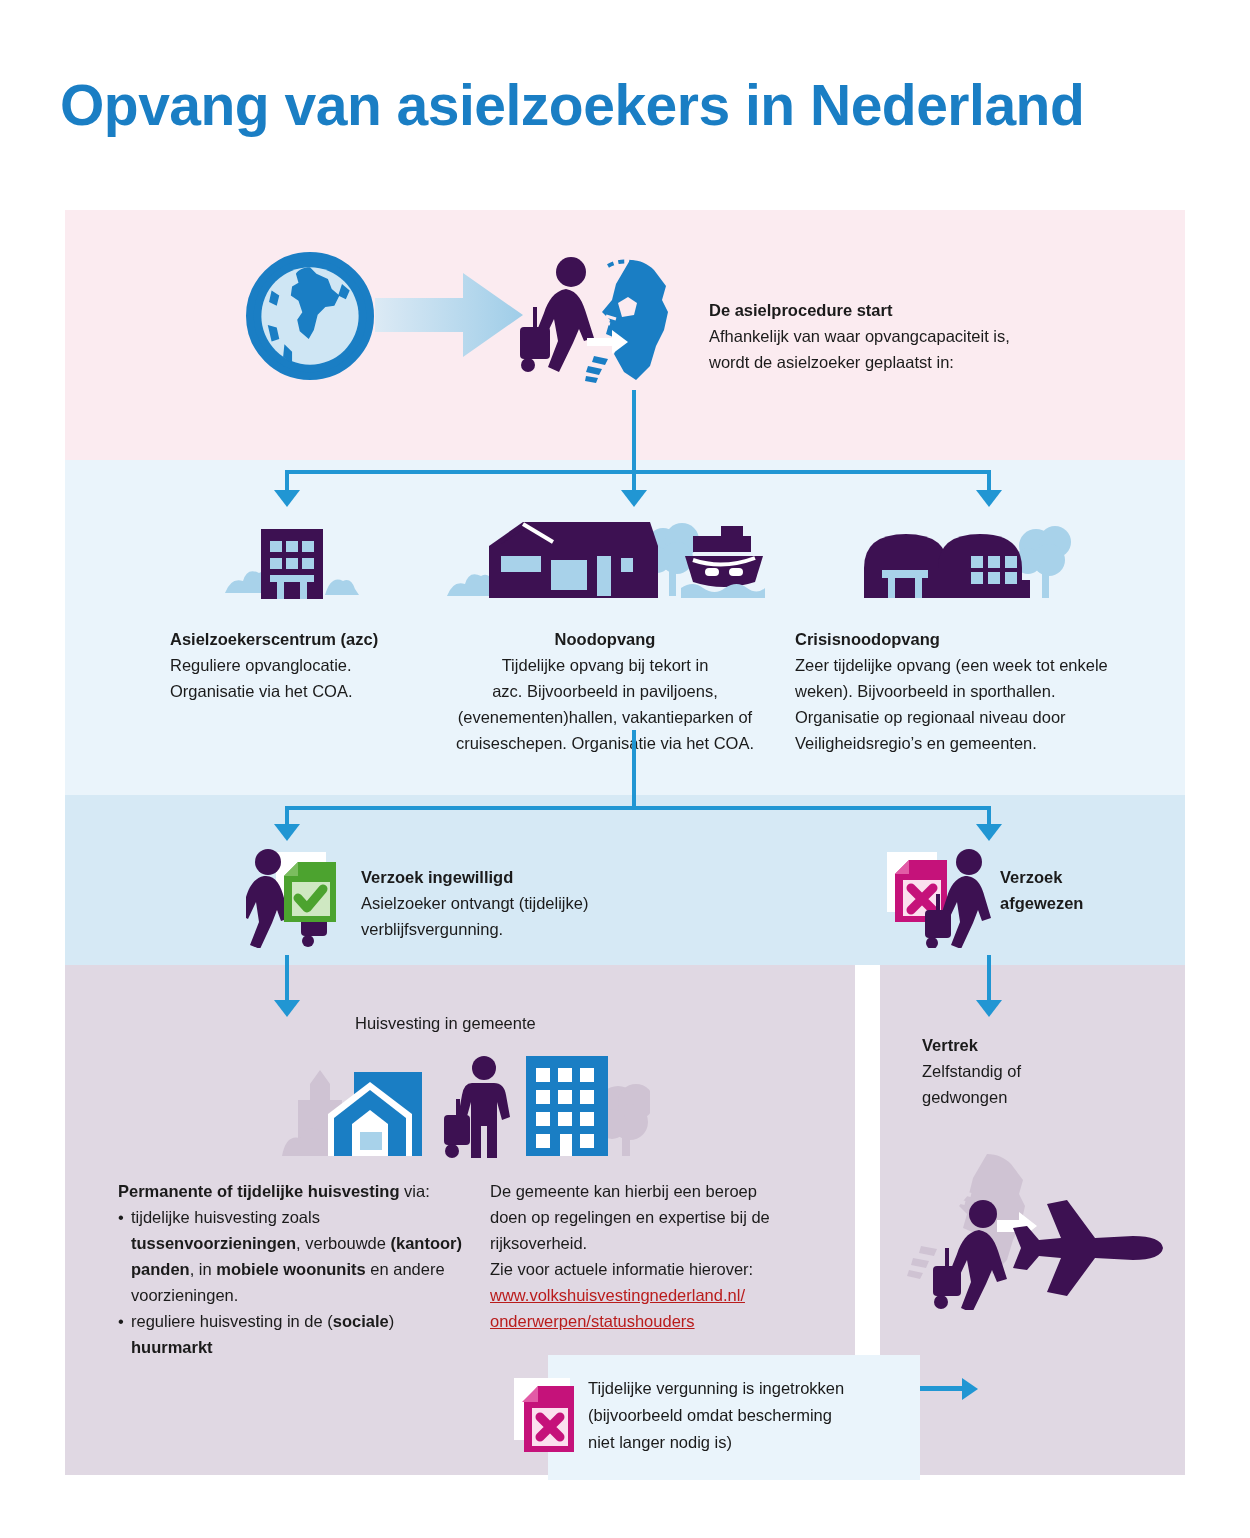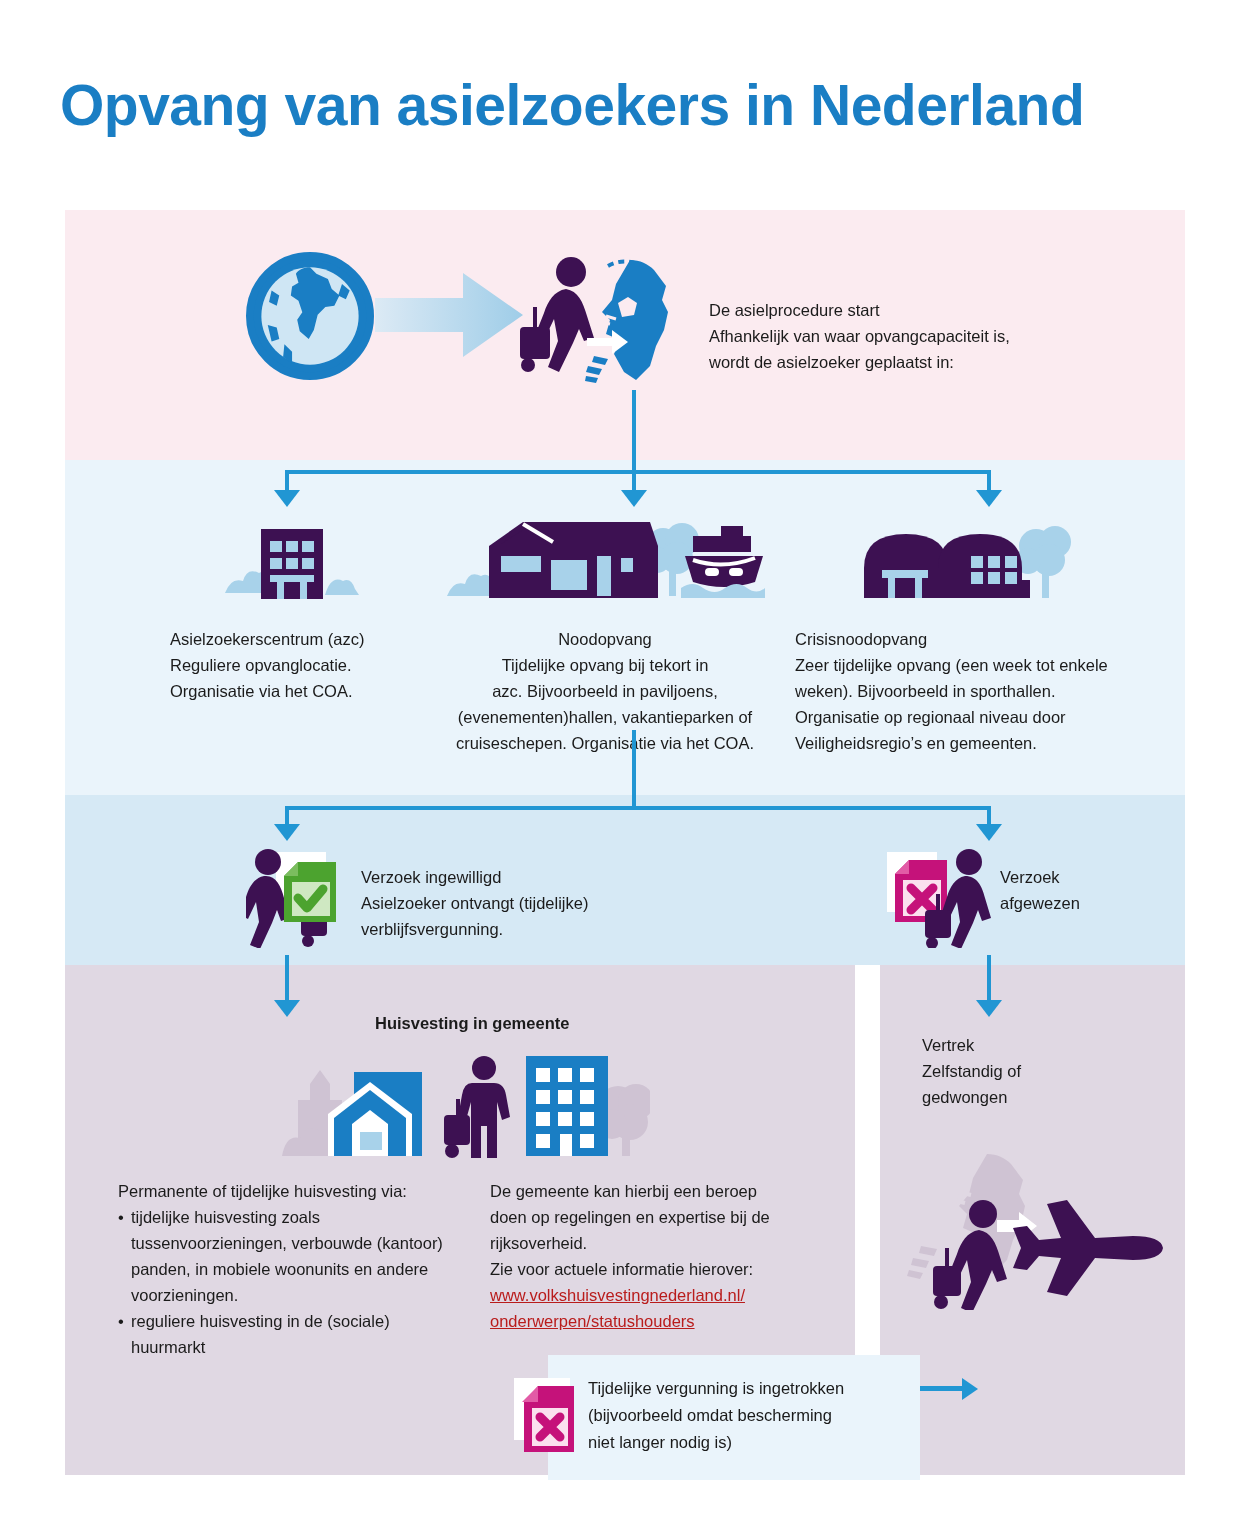--- a/index.html
+++ b/index.html
@@ -38,21 +38,21 @@
   }
   .arrowhead-right{
     position:absolute;width:0;height:0;
     border-top:11px solid transparent;
     border-bottom:11px solid transparent;
     border-left:16px solid #2196d3;
   }
 
   
   .tb{position:absolute;font-size:16.5px;line-height:26px;color:#1b1b1b;}
-  .tb b,.hd{font-weight:normal;}
+  .tb b,.hd{font-weight:bold;}
   .hd{display:block;}
   .tb .lnk{text-decoration:underline;color:#b91c1c;display:block;}
 
   .bullets{margin:0;padding:0;list-style:none;}
   .bullets li{position:relative;padding-left:13px;}
   .bullets li:before{content:"\2022";position:absolute;left:0;top:0;}
 
   
   .callout{
     position:absolute;left:548px;top:1355px;width:372px;height:125px;
@@ -258,21 +258,21 @@
   <div class="tb" style="left:1000px;top:864px;width:160px;">
     <span class="hd">Verzoek</span>
     <span class="hd">afgewezen</span>
   </div>
 
   <div class="ln" style="left:285px;top:955px;width:4px;height:48px;"></div>
   <div class="arrowhead" style="left:274px;top:1000px;"></div>
   <div class="ln" style="left:987px;top:955px;width:4px;height:48px;"></div>
   <div class="arrowhead" style="left:976px;top:1000px;"></div>
 
-  <div class="tb" style="left:375px;top:1010px;width:400px;font-weight:bold;">Huisvesting in gemeente</div>
+  <div class="tb" style="left:355px;top:1010px;width:400px;font-weight:normal;">Huisvesting in gemeente</div>
 
   <svg class="ico" style="left:282px;top:1048px;" width="150" height="110" viewBox="0 0 150 110">
     <g fill="#cfc3d3">
       <path d="M16 108 V52 h12 V36 l10 -14 10 14 v16 h12 v56z"></path>
       <rect x="30" y="60" width="10" height="12"></rect>
         <rect x="46" y="60" width="10" height="12"></rect>
       <path d="M0 108 q4 -22 18 -18 q6 -14 18 -8 l6 10 V108z"></path>
     </g>
     <rect x="72" y="24" width="68" height="84" fill="#1a7ec4"></rect>
     <path d="M46 66 L88 34 L130 66 V108 H46Z" fill="#ffffff"></path>

